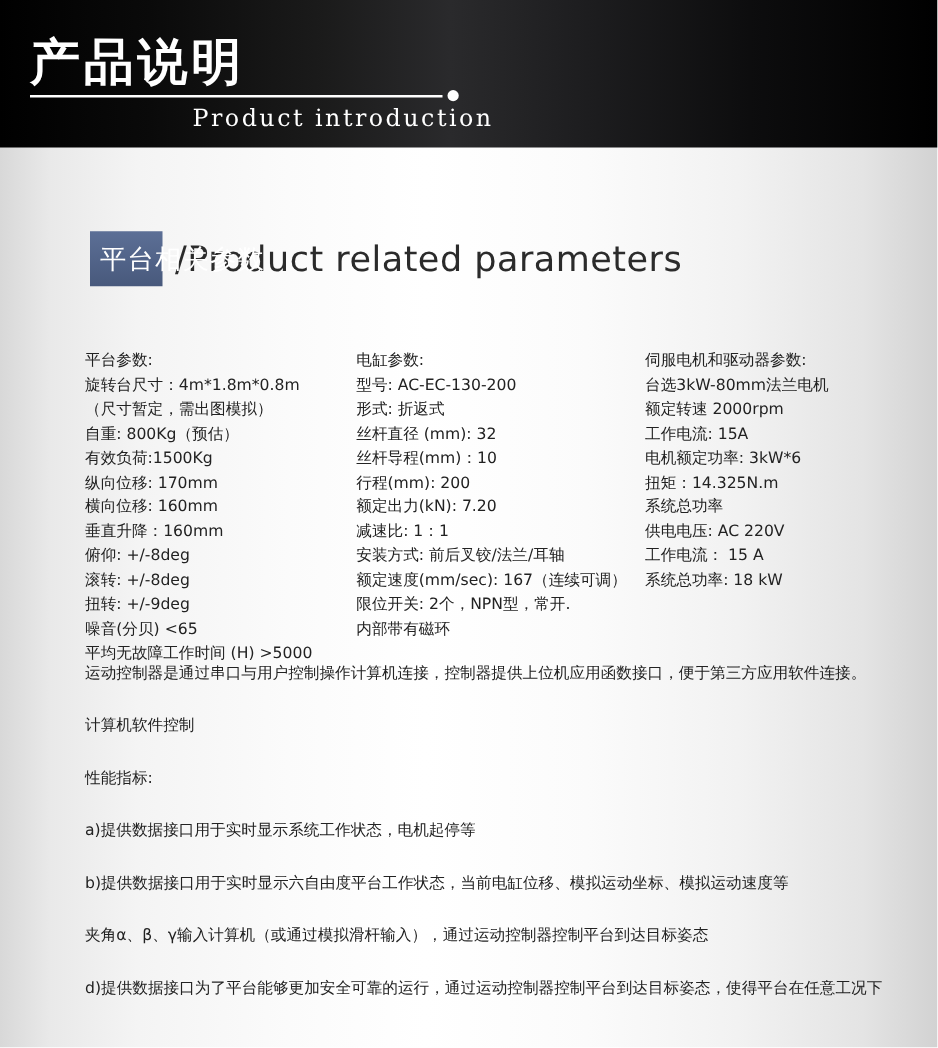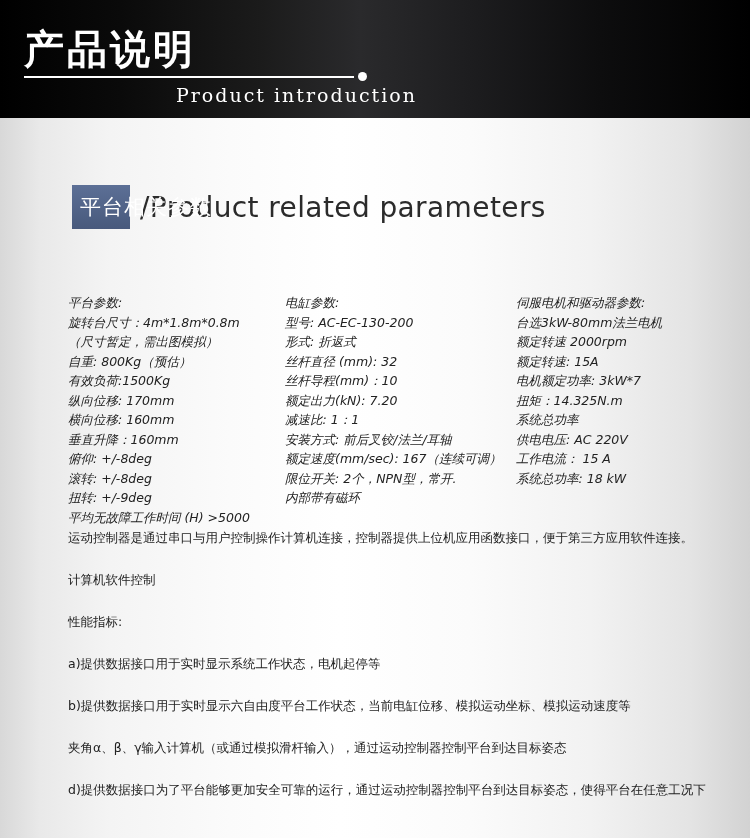--- a/index.html
+++ b/index.html
@@ -57,21 +57,21 @@
     position: absolute;
     left: 358px;
     top: 72px;
     width: 9px;
     height: 9px;
     border-radius: 50%;
     background: #ffffff;
   }
   .banner-sub {
     position: absolute;
-    left: 176px;
+    left: 154px;
     top: 84px;
     font-size: 19px;
     color: #ffffff;
     letter-spacing: 2px;
     font-family: "DejaVu Serif", serif;
   }
 
   
   .section-head {
     position: absolute;
@@ -110,22 +110,21 @@
     position: absolute;
     left: 0;
     top: 278px;
     width: 750px;
     font-size: 12.5px;
     color: #222222;
     font-family: "DejaVu Sans", sans-serif;
   }
   .spec-col {
     position: absolute;
-    top: 15px;
-    font-style: italic;
+    top: 0;
   }
   .spec-col.c1 { left: 68px; width: 215px; }
   .spec-col.c2 { left: 285px; width: 230px; }
   .spec-col.c3 { left: 516px; width: 225px; }
   .spec-line {
     line-height: 19.5px;
     white-space: nowrap;
   }
 
   
@@ -171,43 +170,45 @@
       <div class="spec-line">旋转台尺寸：4m*1.8m*0.8m</div>
       <div class="spec-line">（尺寸暂定，需出图模拟）</div>
       <div class="spec-line">自重: 800Kg（预估）</div>
       <div class="spec-line">有效负荷:1500Kg</div>
       <div class="spec-line">纵向位移: 170mm</div>
       <div class="spec-line">横向位移: 160mm</div>
       <div class="spec-line">垂直升降：160mm</div>
       <div class="spec-line">俯仰: +/-8deg</div>
       <div class="spec-line">滚转: +/-8deg</div>
       <div class="spec-line">扭转: +/-9deg</div>
+      <div class="spec-line">噪音(分贝) &lt;65</div>
       <div class="spec-line">平均无故障工作时间 (H) &gt;5000</div>
     </div>
 
     <div class="spec-col c2">
       <div class="spec-line">电缸参数:</div>
       <div class="spec-line">型号: AC-EC-130-200</div>
       <div class="spec-line">形式: 折返式</div>
       <div class="spec-line">丝杆直径 (mm): 32</div>
       <div class="spec-line">丝杆导程(mm)：10</div>
+      <div class="spec-line">行程(mm): 200</div>
       <div class="spec-line">额定出力(kN): 7.20</div>
       <div class="spec-line">减速比: 1：1</div>
       <div class="spec-line">安装方式: 前后叉铰/法兰/耳轴</div>
       <div class="spec-line">额定速度(mm/sec): 167（连续可调）</div>
       <div class="spec-line">限位开关: 2个，NPN型，常开.</div>
       <div class="spec-line">内部带有磁环</div>
     </div>
 
     <div class="spec-col c3">
       <div class="spec-line">伺服电机和驱动器参数:</div>
       <div class="spec-line">台选3kW-80mm法兰电机</div>
       <div class="spec-line">额定转速 2000rpm</div>
-      <div class="spec-line">额定转速: 15A</div>
-      <div class="spec-line">电机额定功率: 3kW*7</div>
+      <div class="spec-line">工作电流: 15A</div>
+      <div class="spec-line">电机额定功率: 3kW*6</div>
       <div class="spec-line">扭矩：14.325N.m</div>
       <div class="spec-line">系统总功率</div>
       <div class="spec-line">供电电压: AC 220V</div>
       <div class="spec-line">工作电流： 15 A</div>
       <div class="spec-line">系统总功率: 18 kW</div>
     </div>
 
   </div>
 
   <div class="body-text">

